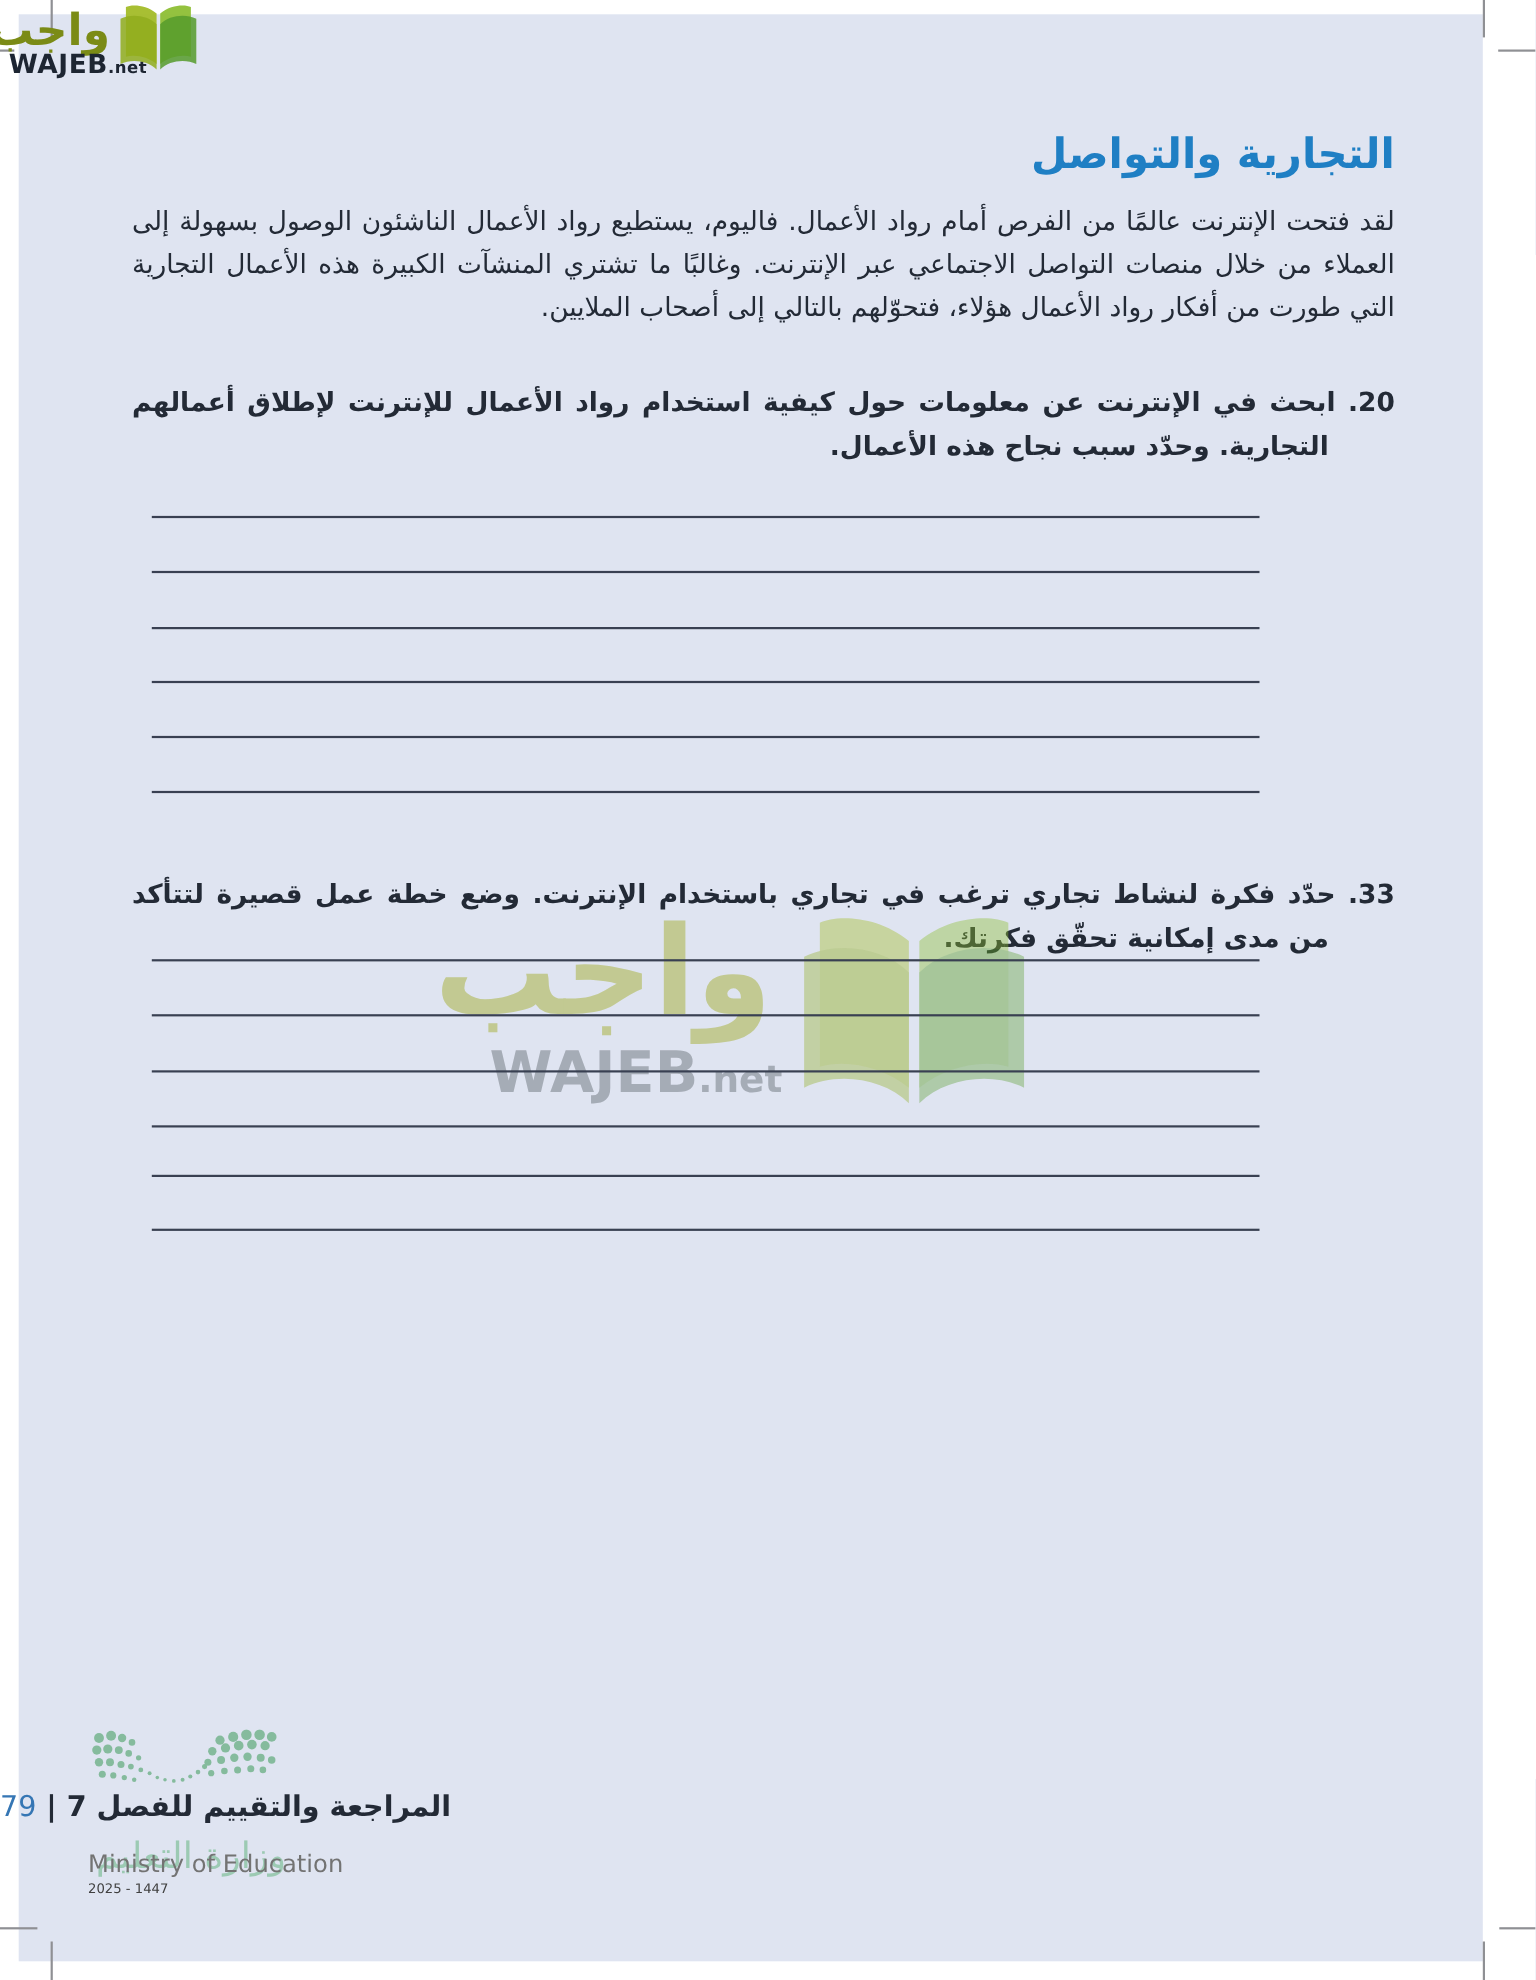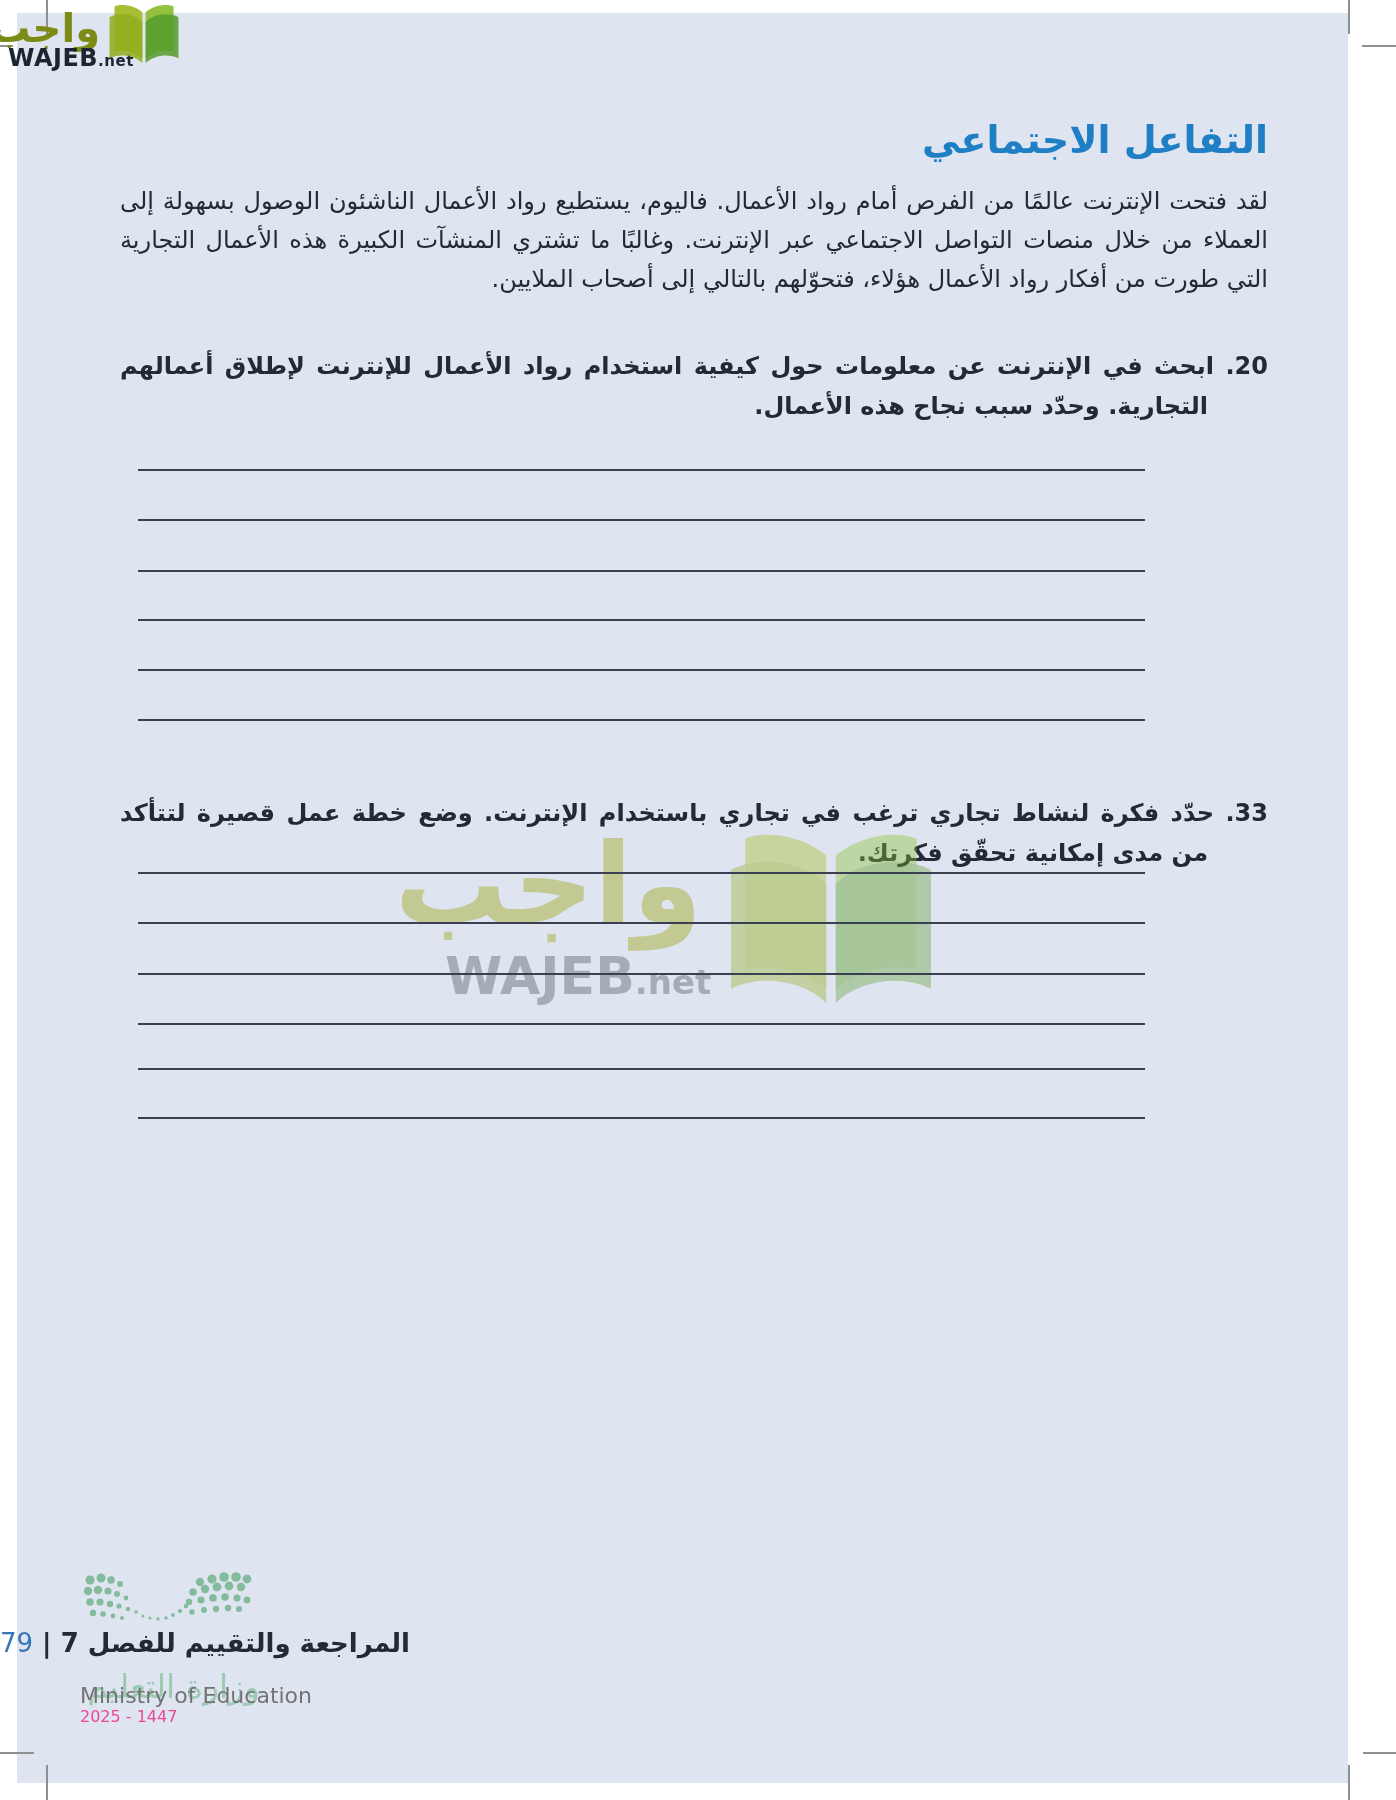--- a/index.html
+++ b/index.html
@@ -69,21 +69,21 @@
   .moe-dots{position:absolute;left:80px;top:1572px;}
   .moe-wordmark{
     position:absolute;left:80px;top:1650px;width:180px;
     color:#9ccab3;font-size:33px;font-weight:normal;direction:rtl;text-align:right;
     line-height:34px;white-space:nowrap;margin-top:20px;
   }
   .moe-en{
     position:absolute;left:80px;top:1684px;color:#737373;font-size:22px;line-height:24px;white-space:nowrap;
   }
   .moe-years{
-    position:absolute;left:80px;top:1706px;color:#ec4899;font-size:16px;line-height:22px;
+    position:absolute;left:80px;top:1706px;color:#404040;font-size:12px;line-height:22px;
   }
 </style>
 </head>
 <body>
 
 <div class="page-bg"></div>
 
 <div class="crop" style="left:46px;top:0;width:2px;height:34px;"></div>
 <div class="crop" style="left:0;top:45px;width:13px;height:2px;"></div>
 <div class="crop" style="left:1348px;top:0;width:2px;height:34px;"></div>
@@ -97,21 +97,21 @@
   <div class="logo-ar">واجب</div>
   <div class="logo-latin"><span>WAJEB</span><span class="tld">.net</span></div>
   <svg class="logo-book" width="92" height="64" viewBox="0 0 100 78">
     <path d="M48 10 C36 0 20 0 14 3 L14 58 C24 55 38 58 48 66 Z" fill="#a3bc28" opacity="0.95"></path>
     <path d="M52 10 C64 0 80 0 86 3 L86 58 C76 55 62 58 52 66 Z" fill="#8ebf35" opacity="0.95"></path>
     <path d="M48 22 C38 12 20 10 8 16 L8 66 C20 60 38 62 48 72 Z" fill="#90ad1d" opacity="0.85"></path>
     <path d="M52 22 C62 12 80 10 92 16 L92 66 C80 60 62 62 52 72 Z" fill="#569b2b" opacity="0.85"></path>
   </svg>
 </div>
 
-<div class="heading">التفاعل الاجتماعي</div>
+<div class="heading">التجارية والتواصل</div>
 
 <div class="intro">لقد فتحت الإنترنت عالمًا من الفرص أمام رواد الأعمال. فاليوم، يستطيع رواد الأعمال الناشئون الوصول بسهولة إلى العملاء من خلال منصات التواصل الاجتماعي عبر الإنترنت. وغالبًا ما تشتري المنشآت الكبيرة هذه الأعمال التجارية التي طورت من أفكار رواد الأعمال هؤلاء، فتحوّلهم بالتالي إلى أصحاب الملايين.</div>
 
 <div class="question q20"><span class="qnum">20.</span> <span>ابحث في الإنترنت عن معلومات حول كيفية استخدام رواد الأعمال للإنترنت لإطلاق أعمالهم التجارية. وحدّد سبب نجاح هذه الأعمال.</span></div>
 
 <div class="al" style="top:469px;"></div>
 <div class="al" style="top:519px;"></div>
 <div class="al" style="top:570px;"></div>
 <div class="al" style="top:619px;"></div>
 <div class="al" style="top:669px;"></div>

